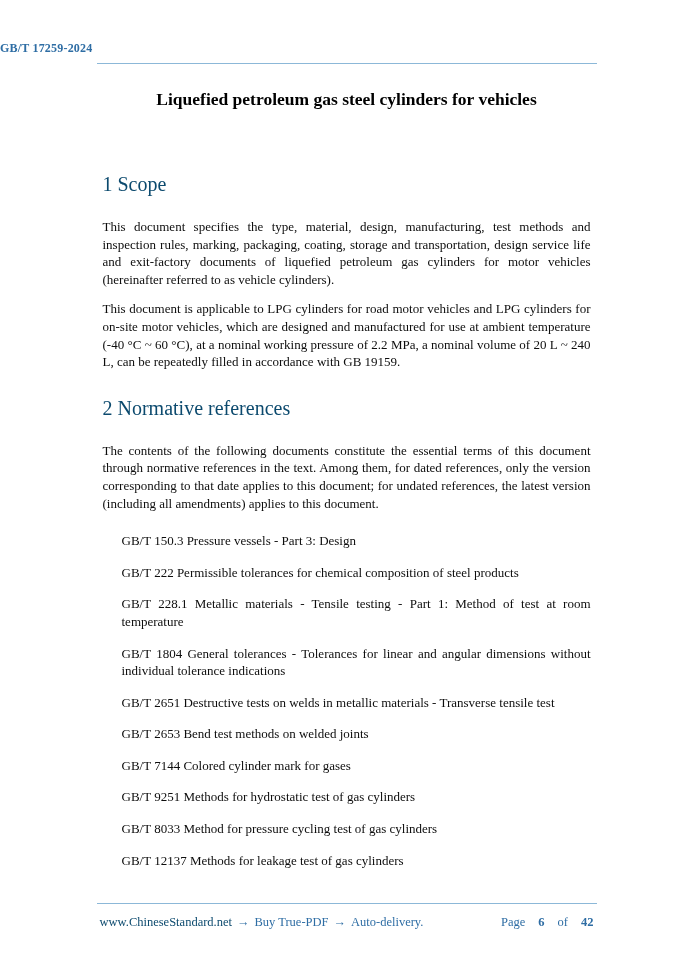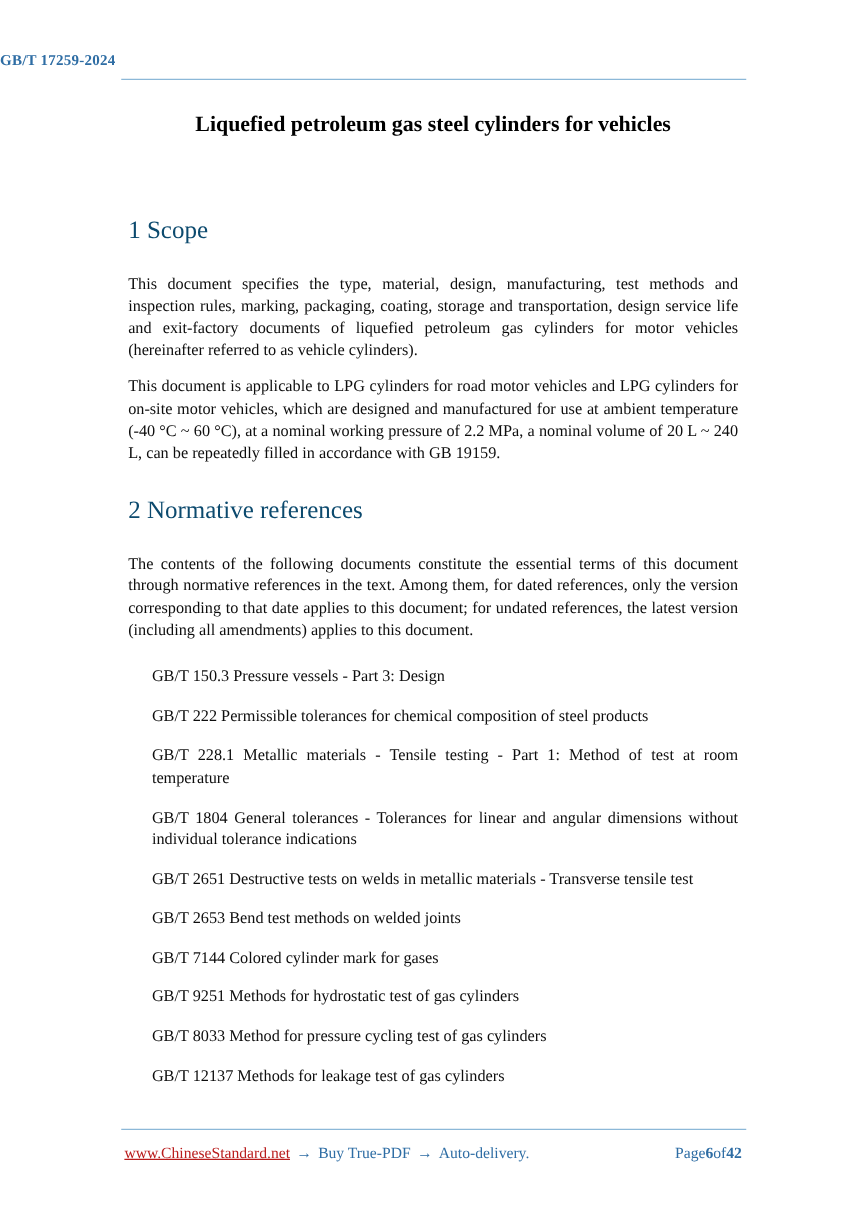--- a/index.html
+++ b/index.html
@@ -90,28 +90,27 @@
     align-items: baseline;
     color: #2e6da4;
     font-size: 12.5px;
   }
   .footer-left {
     display: flex;
     align-items: baseline;
     gap: 5px;
   }
   .footer-link {
-    color: #b91c1c;
-    text-decoration: underline;
+    color: #0c4a6e;
     cursor: pointer;
   }
   .footer-right {
     display: flex;
     align-items: baseline;
-    gap: 0;
+    gap: 13px;
   }
   .bold { font-weight: bold; }
   .arrow { color: #2e6da4; }
 </style>
 </head>
 <body>
 
 <div class="page">
 
   <div class="header-text">GB/T 17259-2024</div>

